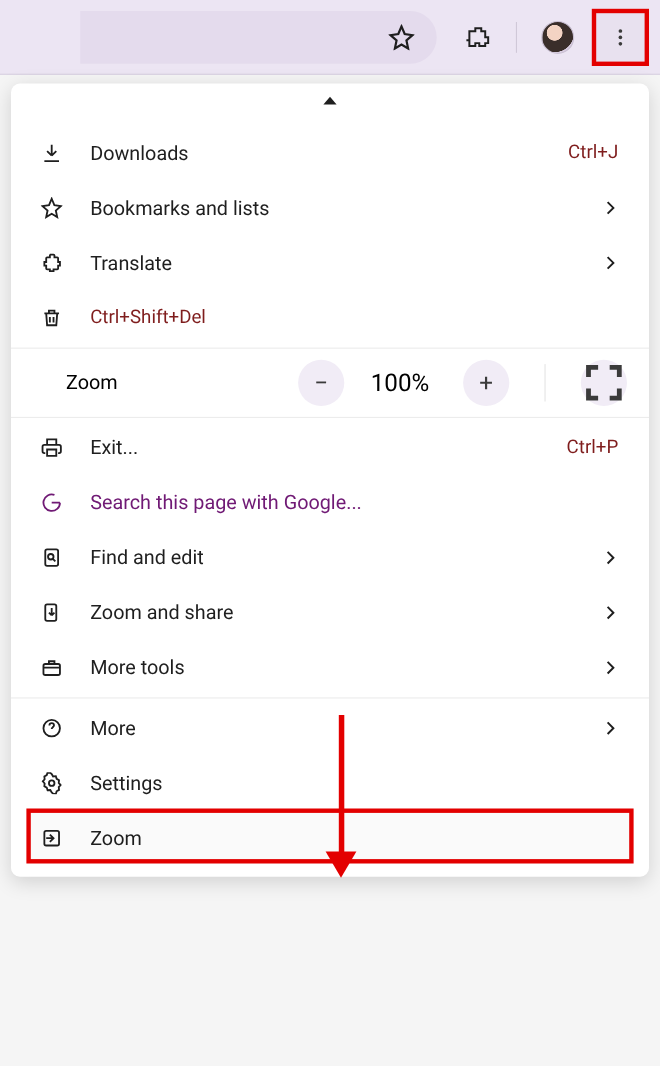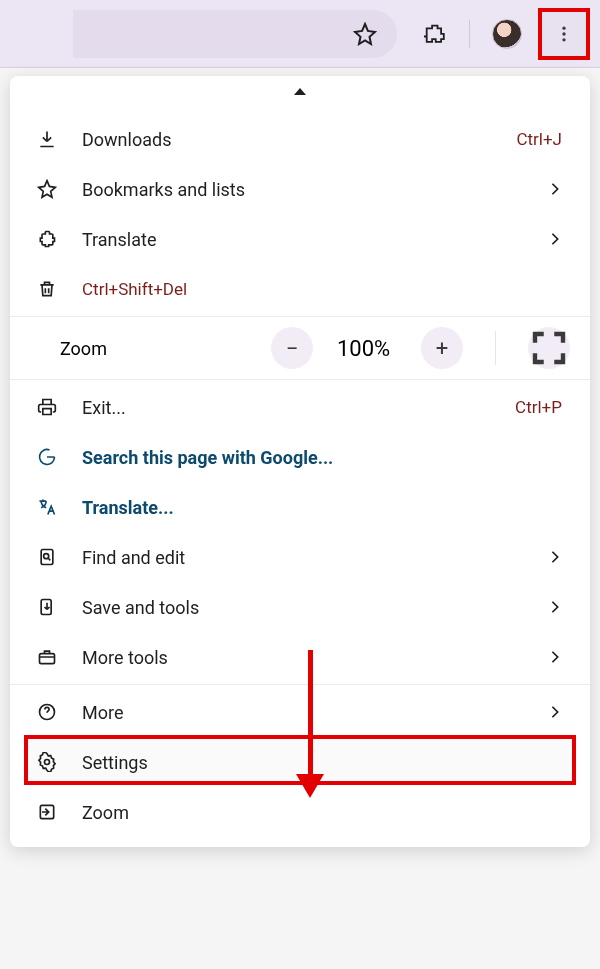--- a/index.html
+++ b/index.html
@@ -97,21 +97,21 @@
     .menu-divider { height: 1px; background: #ececec; margin: 2px 0; }
     .menu-item {
       display: flex;
       align-items: center;
       height: 50px;
       padding: 0 28px 0 26px;
       gap: 24px;
       cursor: pointer;
       color: #1f1f1f;
     }
-    .menu-item.disabled { color: #0c4a6e; cursor: default; font-weight: bold; }
+    .menu-item.disabled { color: #701a75; cursor: default; }
     .menu-item .mi-icon {
       width: 22px;
       height: 22px;
       display: flex;
       align-items: center;
       justify-content: center;
       flex-shrink: 0;
     }
     .menu-item .mi-icon svg { width: 20px; height: 20px; }
     .menu-item .mi-label {
@@ -289,28 +289,20 @@
       <span class="mi-accel">Ctrl+P</span>
     </div>
     <div class="menu-item disabled">
       <span class="mi-icon">
         <svg viewBox="0 0 24 24" fill="none" stroke="currentColor" stroke-width="2">
           <path d="M21 12a9 9 0 11-6-8.5M21 12h-9"></path>
         </svg>
       </span>
       <span class="mi-label">Search this page with Google...</span>
     </div>
-    <div class="menu-item disabled">
-      <span class="mi-icon">
-        <svg viewBox="0 0 24 24" fill="none" stroke="currentColor" stroke-width="2">
-          <path d="M3 5h8M7 3v2M5 5c0 4 4 7 6 8M11 5c0 4-4 7-6 8M13 21l4-10 4 10M14.5 17h5"></path>
-        </svg>
-      </span>
-      <span class="mi-label">Translate...</span>
-    </div>
     <div class="menu-item">
       <span class="mi-icon">
         <svg viewBox="0 0 24 24" fill="none" stroke="currentColor" stroke-width="2">
           <path d="M7 3h10a2 2 0 012 2v14a2 2 0 01-2 2H7a2 2 0 01-2-2V5a2 2 0 012-2z"></path>
           <circle cx="11" cy="11" r="3"></circle>
           <path d="M13.5 13.5L16 16"></path>
         </svg>
       </span>
       <span class="mi-label">Find and edit</span>
       <span class="mi-chevron">
@@ -319,21 +311,21 @@
         </svg>
       </span>
     </div>
     <div class="menu-item">
       <span class="mi-icon">
         <svg viewBox="0 0 24 24" fill="none" stroke="currentColor" stroke-width="2">
           <path d="M7 3h8a2 2 0 012 2v14a2 2 0 01-2 2H7a2 2 0 01-2-2V5a2 2 0 012-2z"></path>
           <path d="M12 7v8m0 0l-3-3m3 3l3-3"></path>
         </svg>
       </span>
-      <span class="mi-label">Save and tools</span>
+      <span class="mi-label">Zoom and share</span>
       <span class="mi-chevron">
         <svg viewBox="0 0 10 16" fill="none" stroke="currentColor" stroke-width="2">
           <path d="M2 2l6 6-6 6"></path>
         </svg>
       </span>
     </div>
     <div class="menu-item">
       <span class="mi-icon">
         <svg viewBox="0 0 24 24" fill="none" stroke="currentColor" stroke-width="2">
           <rect x="3" y="8" width="18" height="12" rx="2"></rect>

